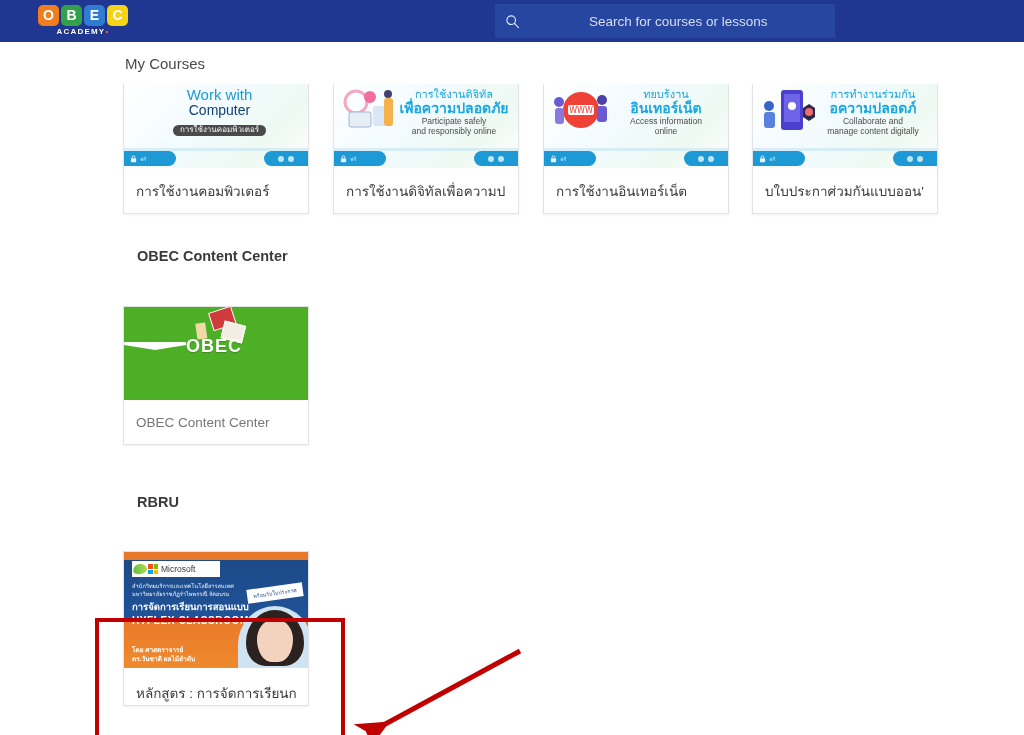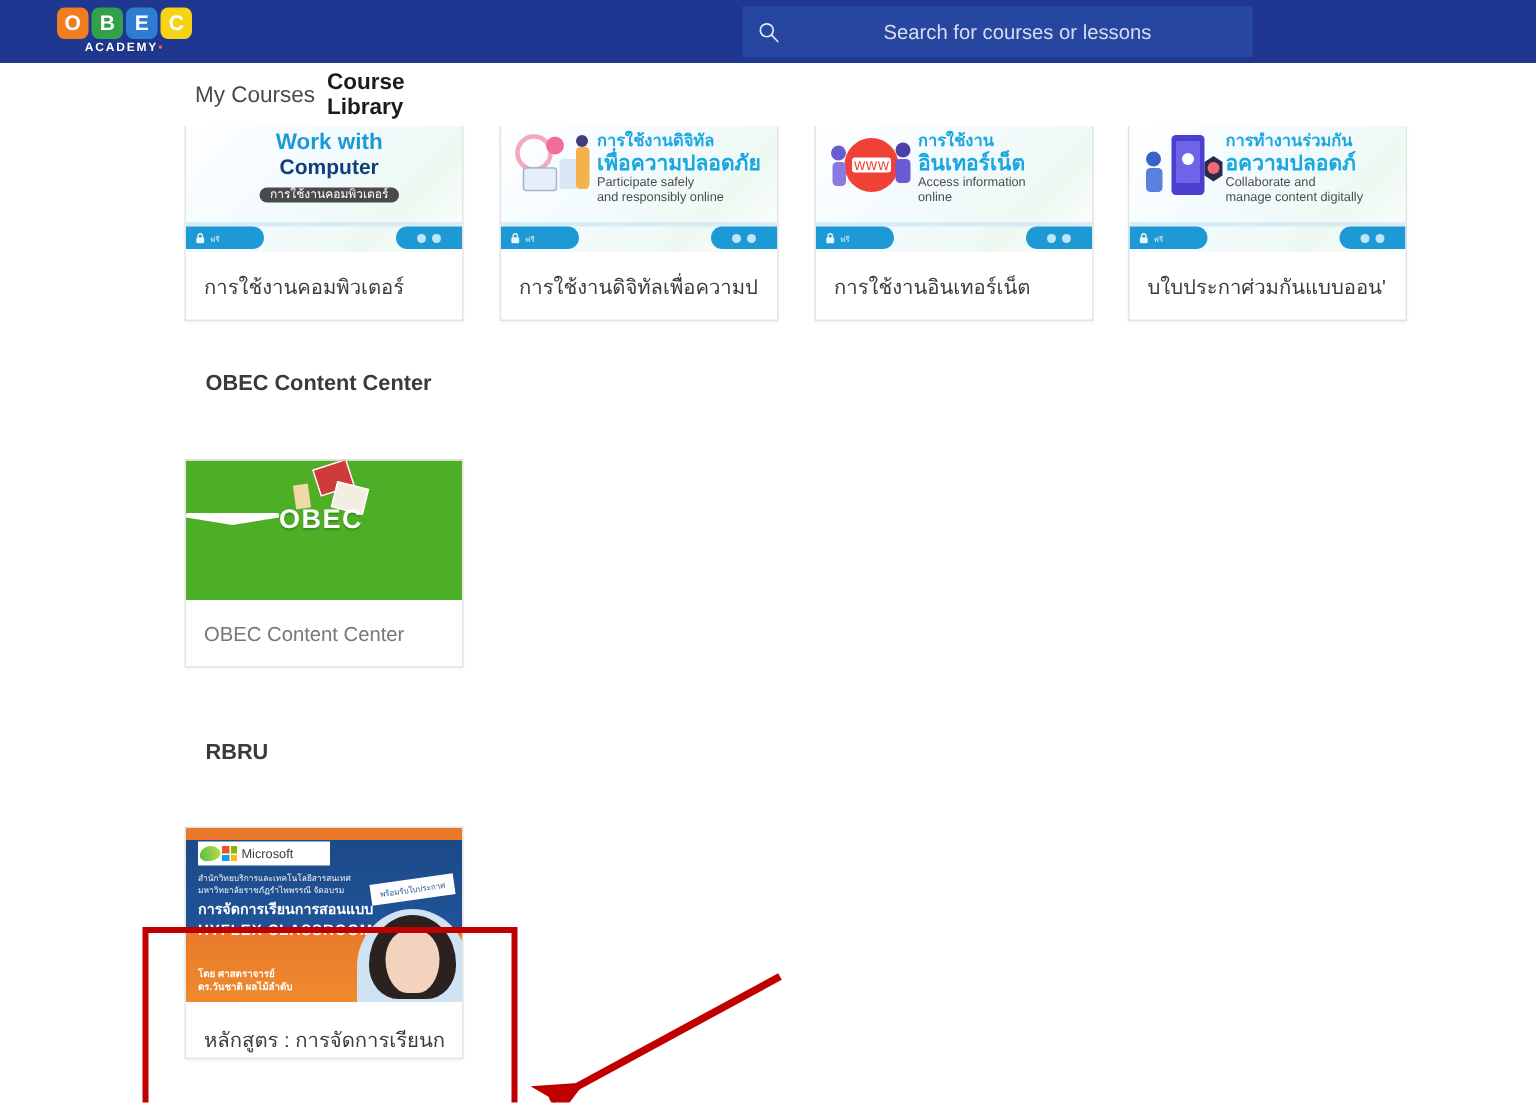--- a/index.html
+++ b/index.html
@@ -61,21 +61,21 @@
     background:#ffffff;
     border-bottom:1px solid #e8e8e8;
   }
   .tab{
     position:absolute;top:0;height:42px;
     display:flex;align-items:center;justify-content:center;
     font-size:15px;color:#4a4a4a;
     font-family:"Liberation Sans",sans-serif;
     cursor:pointer;
   }
-  .tab.t0{left:120px;width:90px;justify-content:flex-end;}
+  .tab.t0{left:120px;width:90px;}
   .tab.t1{
     left:218px;width:104px;color:#1b1b1b;font-weight:bold;
     border-bottom:2px solid #1f3790;
   }
 
   
   .content{
     position:absolute;left:0;top:84px;width:1024px;height:651px;
     background:#ffffff;
   }
@@ -114,24 +114,24 @@
   .thumb-art{
     position:absolute;inset:0;
     background:linear-gradient(135deg,#ffffff 0%,#f3fbff 40%,#eef9f2 75%,#ffffff 100%);
   }
   .thumb-head{
     position:absolute;left:0;right:0;top:-14px;height:66px;
     display:flex;align-items:flex-end;justify-content:flex-end;
     padding:0 8px 2px 0;
   }
   .thumb-title{
-    text-align:left;line-height:1.08;
+    text-align:center;line-height:1.08;
   }
   .thumb-th{
-    font-size:11px;font-weight:bold;color:#1ba7e0;
+    font-size:11px;font-weight:normal;color:#1ba7e0;
     font-family:"Liberation Sans","DejaVu Sans",sans-serif;
     display:block;
   }
   .thumb-th2{
     font-size:14px;font-weight:bold;color:#1ba7e0;display:block;
   }
   .thumb-en{
     font-size:8.5px;color:#4b4b4b;display:block;line-height:1.2;
   }
   .thumb-illus{
@@ -302,23 +302,20 @@
         <line x1="10.1" y1="10.1" x2="14.4" y2="14.6" stroke="#e4e9f7" stroke-width="1.2" stroke-linecap="round"></line>
       </svg>
     </span>
     <input class="search-input" type="text" placeholder="Search for courses or lessons" style="">
   </div>
 </div>
 
 <div class="tabbar">
   <div class="tab t0">
     <span>My Courses</span>
-  </div>
-  <div class="tab t1">
-    <span>Course Library</span>
   </div>
 </div>
 
 <div class="content">
 
   <div class="row1">
 
     <div class="card c0">
       <div class="card-thumb">
         <div class="thumb-art"></div>
@@ -395,21 +392,21 @@
             <rect x="18" y="19" width="26" height="10" rx="2" fill="#ffffff"></rect>
             <text x="31" y="27" font-size="8" fill="#ef4136" text-anchor="middle" font-family="DejaVu Sans,sans-serif">WWW</text>
             <circle cx="9" cy="16" r="5" fill="#6b5bd2"></circle>
             <rect x="5" y="22" width="9" height="16" rx="3" fill="#8a7ae0"></rect>
             <circle cx="52" cy="14" r="5" fill="#4b3fa8"></circle>
             <rect x="47" y="20" width="10" height="16" rx="3" fill="#6b5bd2"></rect>
           </svg>
         </div>
         <div class="thumb-head">
           <div class="thumb-title" style="width:108px;">
-            <span class="thumb-th">การใช้งาน</span>
+            <span class="thumb-th">ทยบร้งาน</span>
             <span class="thumb-th2">อินเทอร์เน็ต</span>
             <span class="thumb-en">Access information</span>
             <span class="thumb-en">online</span>
           </div>
         </div>
         <div class="thumb-stripe"></div>
         <div class="thumb-footer">
           <span class="badge-left">
             <svg width="7" height="8" viewBox="0 0 8 9" aria-hidden="true">
                 <rect x="1" y="3.6" width="6" height="4.6" rx="1" fill="#eaf6fd"></rect>

